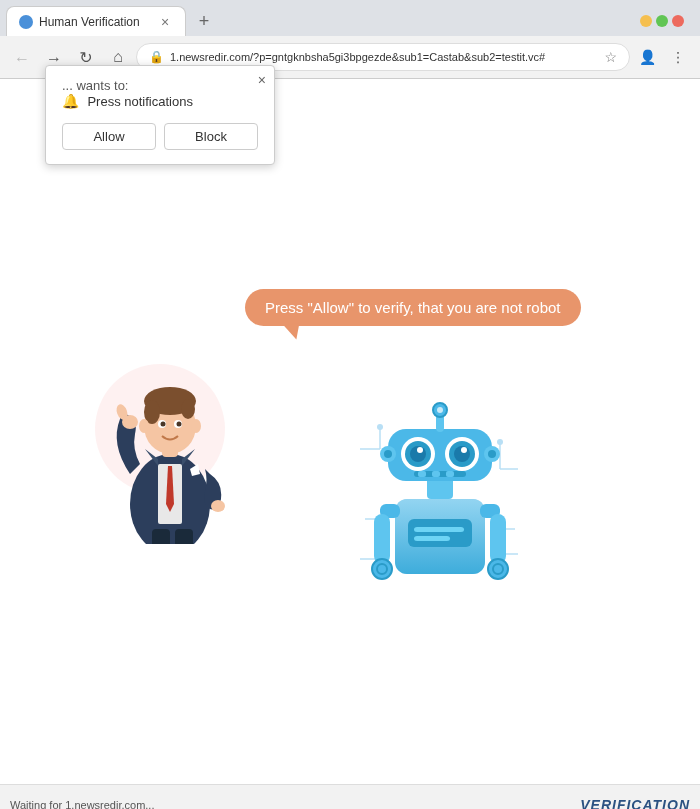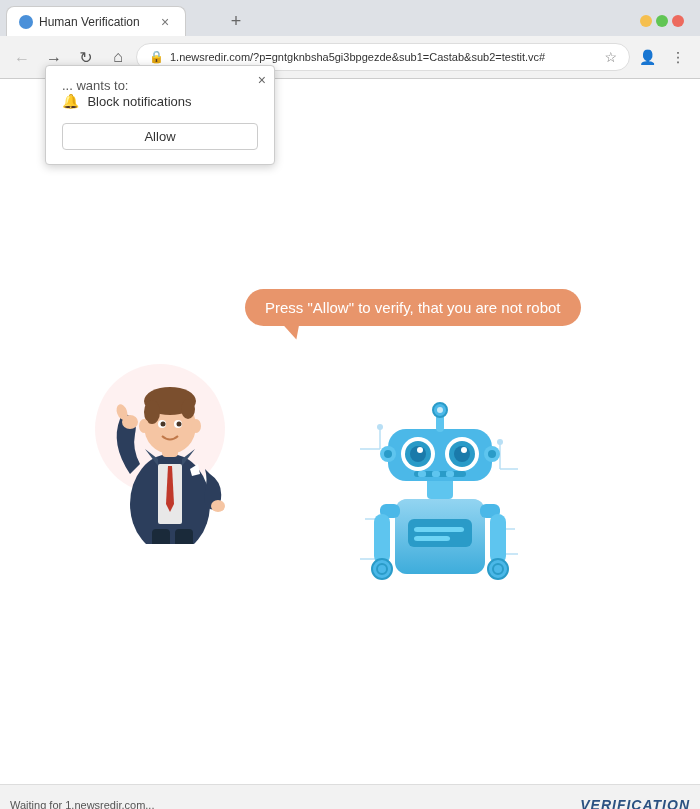--- a/index.html
+++ b/index.html
@@ -2,21 +2,21 @@
 <html><head>
   <meta charset="utf-8">
   <style>
     * { margin: 0; padding: 0; box-sizing: border-box; }
     body { width: 700px; height: 809px; font-family: 'Segoe UI', Arial, sans-serif; background: #fff; overflow: hidden; }
 
     
     .browser-chrome { background: #f2f2f2; border-bottom: 1px solid #ccc; }
 
     
-    .tab-bar { display: flex; align-items: center; padding: 6px 8px 0 6px; background: #dee1e6; height: 36px; gap: 32px; }
+    .tab-bar { display: flex; align-items: center; padding: 6px 8px 0 6px; background: #dee1e6; height: 36px; }
     .tab { display: flex; align-items: center; background: #fff; border-radius: 8px 8px 0 0; padding: 0 12px; height: 30px; min-width: 180px; max-width: 220px; font-size: 12px; color: #333; border: 1px solid #ccc; border-bottom: none; position: relative; }
     .tab-favicon { width: 14px; height: 14px; background: #4a90d9; border-radius: 50%; margin-right: 6px; flex-shrink: 0; }
     .tab-title { flex: 1; overflow: hidden; white-space: nowrap; text-overflow: ellipsis; font-size: 12px; }
     .tab-close { margin-left: 8px; cursor: pointer; color: #777; font-size: 14px; line-height: 1; width: 16px; height: 16px; display: flex; align-items: center; justify-content: center; border-radius: 50%; }
     .tab-new { width: 28px; height: 28px; display: flex; align-items: center; justify-content: center; margin-left: 4px; border-radius: 50%; color: #666; font-size: 18px; cursor: pointer; }
     .tab-bar-right { margin-left: auto; display: flex; align-items: center; gap: 4px; padding-right: 8px; }
 
     
     .address-bar { display: flex; align-items: center; padding: 4px 8px; height: 42px; background: #f2f2f2; gap: 4px; }
     .nav-btn { width: 28px; height: 28px; display: flex; align-items: center; justify-content: center; border-radius: 50%; cursor: pointer; color: #555; font-size: 16px; }
@@ -107,24 +107,25 @@
       <div class="toolbar-icon">⋮</div>
     </div>
   </div>
 </div>
 
 <div class="notification-popup">
   <span class="notif-close">×</span>
   <div class="notif-wants">... wants to:</div>
   <div class="notif-item">
     <span class="notif-bell">🔔</span>
-    <span>Block notifications</span>
+    <span>Press notifications</span>
   </div>
   <div class="notif-buttons">
     <button class="notif-btn">Allow</button>
+    <button class="notif-btn">Block</button>
   </div>
 </div>
 
 <div class="page-content">
 
   <div class="speech-bubble">Press "Allow" to verify, that you are not robot</div>
 
   <div class="person-container">
     <div class="person-bg"></div>
     <svg class="person-svg" width="140" height="200" viewBox="0 0 140 200">

